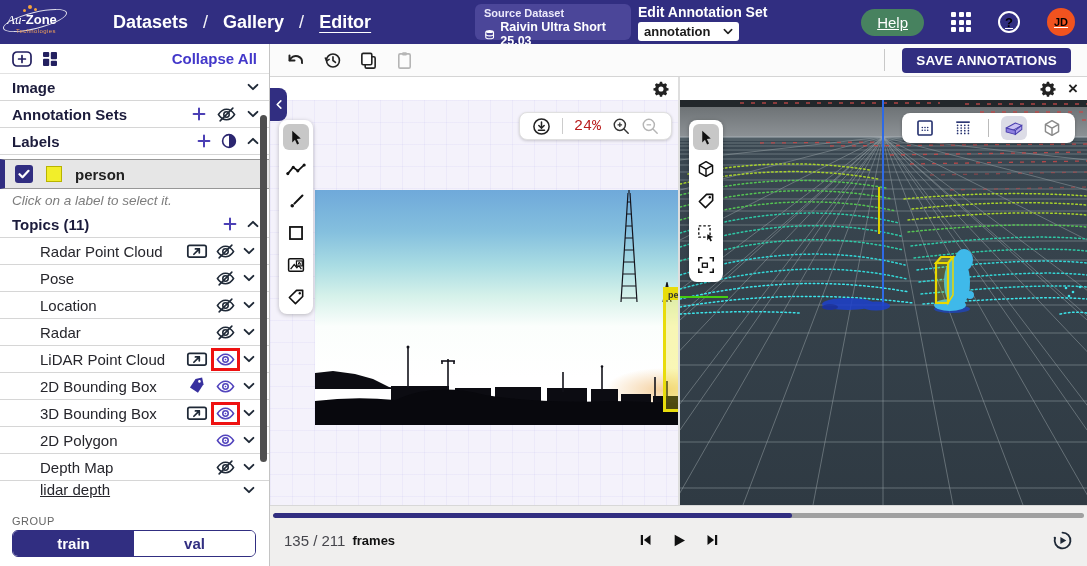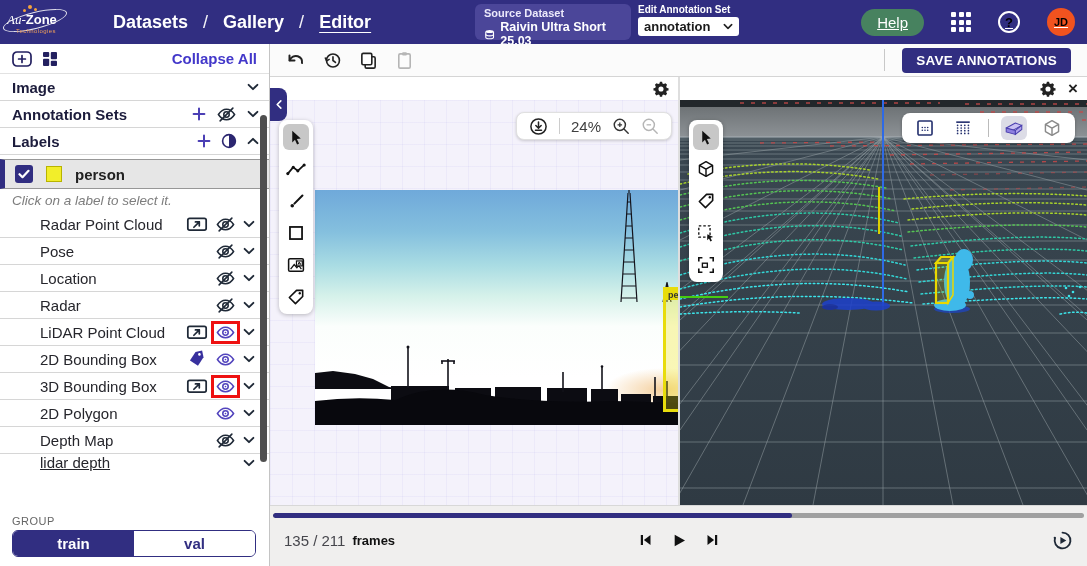--- a/index.html
+++ b/index.html
@@ -18,21 +18,21 @@
   .brand-text .b { font-weight:bold; }
   .brand-tag { position:absolute; left:16px; top:25px; font-size:6px; color:#f09f5a; letter-spacing:.4px; }
   .nav-links { position:absolute; left:113px; top:0; height:44px; display:flex; align-items:center; gap:15px; font-size:18px; font-weight:bold; }
   .nav-links .sep { font-weight:400; opacity:.95; }
   .nav-link { color:#fff; text-decoration:none; }
   .nav-link.active { text-decoration:underline; text-underline-offset:4px; }
   .ds-box { position:absolute; left:475px; top:4px; width:156px; height:36px; background:#4b4699; border-radius:6px; padding:3px 9px; }
   .ds-label { font-size:11px; font-weight:bold; color:#eceafb; }
   .ds-value { display:flex; align-items:center; gap:5px; font-size:12.5px; font-weight:bold; margin-top:1px; }
   .eas { position:absolute; left:638px; top:4px; }
-  .eas-label { font-size:10px; font-weight:bold; }
+  .eas-label { font-size:14px; font-weight:bold; }
   .eas-select { margin-top:2px; width:101px; height:19px; background:#fff; color:#1a1a1a; border-radius:3px; display:flex; align-items:center; justify-content:space-between; padding:0 6px; font-size:13px; font-weight:bold; }
   .nav-right { position:absolute; right:12px; top:0; height:44px; display:flex; align-items:center; gap:27px;text-decoration:underline; }
   .help-btn { background:#47825f; color:#fff; font-size:15px; padding:5px 16px; border-radius:15px; }
   .apps-grid { display:grid; grid-template-columns:repeat(3,5px); gap:2.5px; }
   .apps-grid i { width:5px; height:5px; background:#fff; border-radius:1px; }
   .q-circle { width:22px; height:22px; border:2px solid #fff; border-radius:50%; display:flex; align-items:center; justify-content:center; font-size:13px; font-weight:bold; }
   .avatar { width:28px; height:28px; border-radius:50%; background:#f1531f; display:flex; align-items:center; justify-content:center; font-size:11px; font-weight:bold; }
 
   
   .sidebar { position:absolute; top:44px; left:0; width:270px; height:522px; background:#fff; border-right:1px solid #c4c4c4; }
@@ -74,21 +74,21 @@
   .pane-strip { position:absolute; top:0; left:0; right:0; height:23px; background:#fff; display:flex; align-items:center; justify-content:flex-end; gap:12px; padding:0 9px; color:#222; }
   .cam-content { position:absolute; top:23px; left:0; right:0; bottom:0;
     background-image:linear-gradient(rgba(130,120,230,.07) 1px, transparent 1px),linear-gradient(90deg, rgba(130,120,230,.07) 1px, transparent 1px);
     background-size:22px 22px; }
   .collapse-tab { position:absolute; left:0; top:11px; width:17px; height:33px; background:#312e81; border-radius:0 8px 8px 0; color:#fff; display:flex; align-items:center; justify-content:center; z-index:6; }
   .tool-col { position:absolute; left:9px; top:43px; width:34px; background:#fff; border-radius:8px; box-shadow:0 1px 4px rgba(0,0,0,.25); padding:4px 0; display:flex; flex-direction:column; align-items:center; gap:6px; z-index:5; color:#111; }
   .tool-btn { width:26px; height:26px; display:flex; align-items:center; justify-content:center; border-radius:6px; color:#111; }
   .tool-btn.selected { background:#c7c7c7; }
   .zoom-pill { position:absolute; top:35px; right:6px; height:28px; background:#fff; border:1px solid #e0e0e0; border-radius:8px; box-shadow:0 1px 3px rgba(0,0,0,.18); display:flex; align-items:center; gap:11px; padding:0 12px; z-index:5; color:#222; }
   .zp-div { width:1px; height:16px; background:#ccc; }
-  .zoom-val { font-size:15px; color:#404040; }
+  .zoom-val { font-size:15px; color:#b91c1c;font-family:Liberation Mono, monospace; }
   .cam-photo { position:absolute; left:45px; top:113px; width:364px; height:235px; overflow:hidden; }
   .bbox2d { position:absolute; left:348px; top:97px; width:28px; height:125px; border:3px solid #e8dc0c; background:rgba(238,228,16,.30); }
   .bbox2d .tag { position:absolute; left:0; top:0; font-size:9px; font-weight:bold; color:#333; background:#e8dc0c; padding:0 2px; }
 
   
   .lidar-panel { position:absolute; left:410px; top:0; width:407px; height:428px; background:#333f48; overflow:hidden; }
   .lid-scene { position:absolute; top:23px; left:0; }
   .view-modes { position:absolute; top:36px; right:12px; height:30px; background:#fff; border-radius:8px; box-shadow:0 1px 3px rgba(0,0,0,.3); display:flex; align-items:center; gap:12px; padding:0 10px; z-index:5; }
   .vm-btn { width:26px; height:24px; display:flex; align-items:center; justify-content:center; border-radius:6px; color:#24306e; }
   .vm-btn.selected { background:#dcdce6; }
@@ -394,20 +394,31 @@
     <span class="checkbox">
         <svg class="ic" width="12" height="10">
           <use href="#i-check"></use>
         </svg>
       </span>
     <span class="swatch"></span>
     <span class="person-name">person</span>
   </div>
   <div class="hint">Click on a label to select it.</div>
 
+  <div class="sb-row">
+    <span>Topics (11)</span>
+    <span class="icons">
+      <svg class="ic" width="14" height="14" style="color:#4b3fb5">
+          <use href="#i-plus"></use>
+        </svg>
+      <svg class="ic" width="12" height="8" style="color:#1f2937;transform:rotate(180deg)">
+          <use href="#i-chev"></use>
+        </svg>
+    </span>
+  </div>
 
   <div class="sb-row topic-row">
     <span>Radar Point Cloud</span>
     <span class="icons">
       <span class="slot">
           <svg class="ic" width="22" height="17" style="color:#1f2937">
             <use href="#i-screenshare"></use>
           </svg>
         </span>
       <span class="slot">

